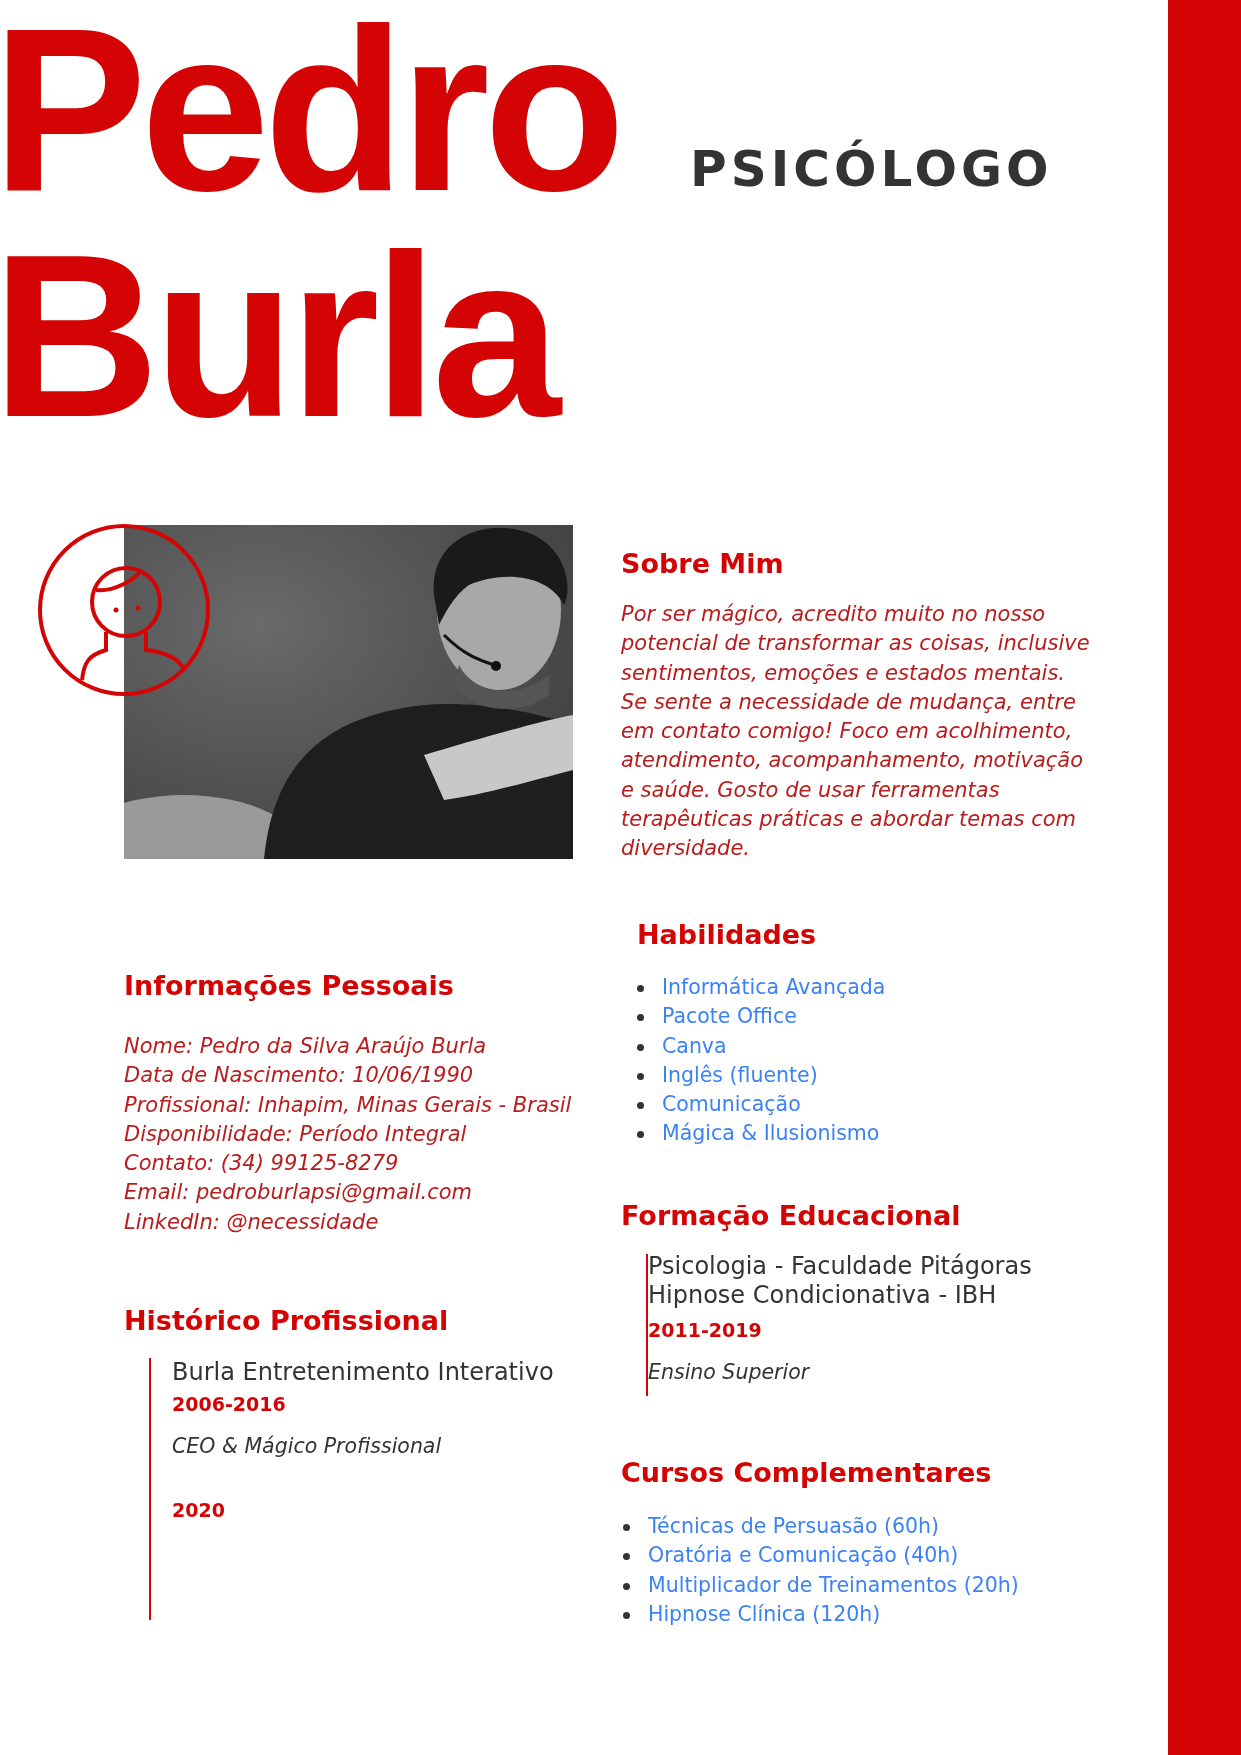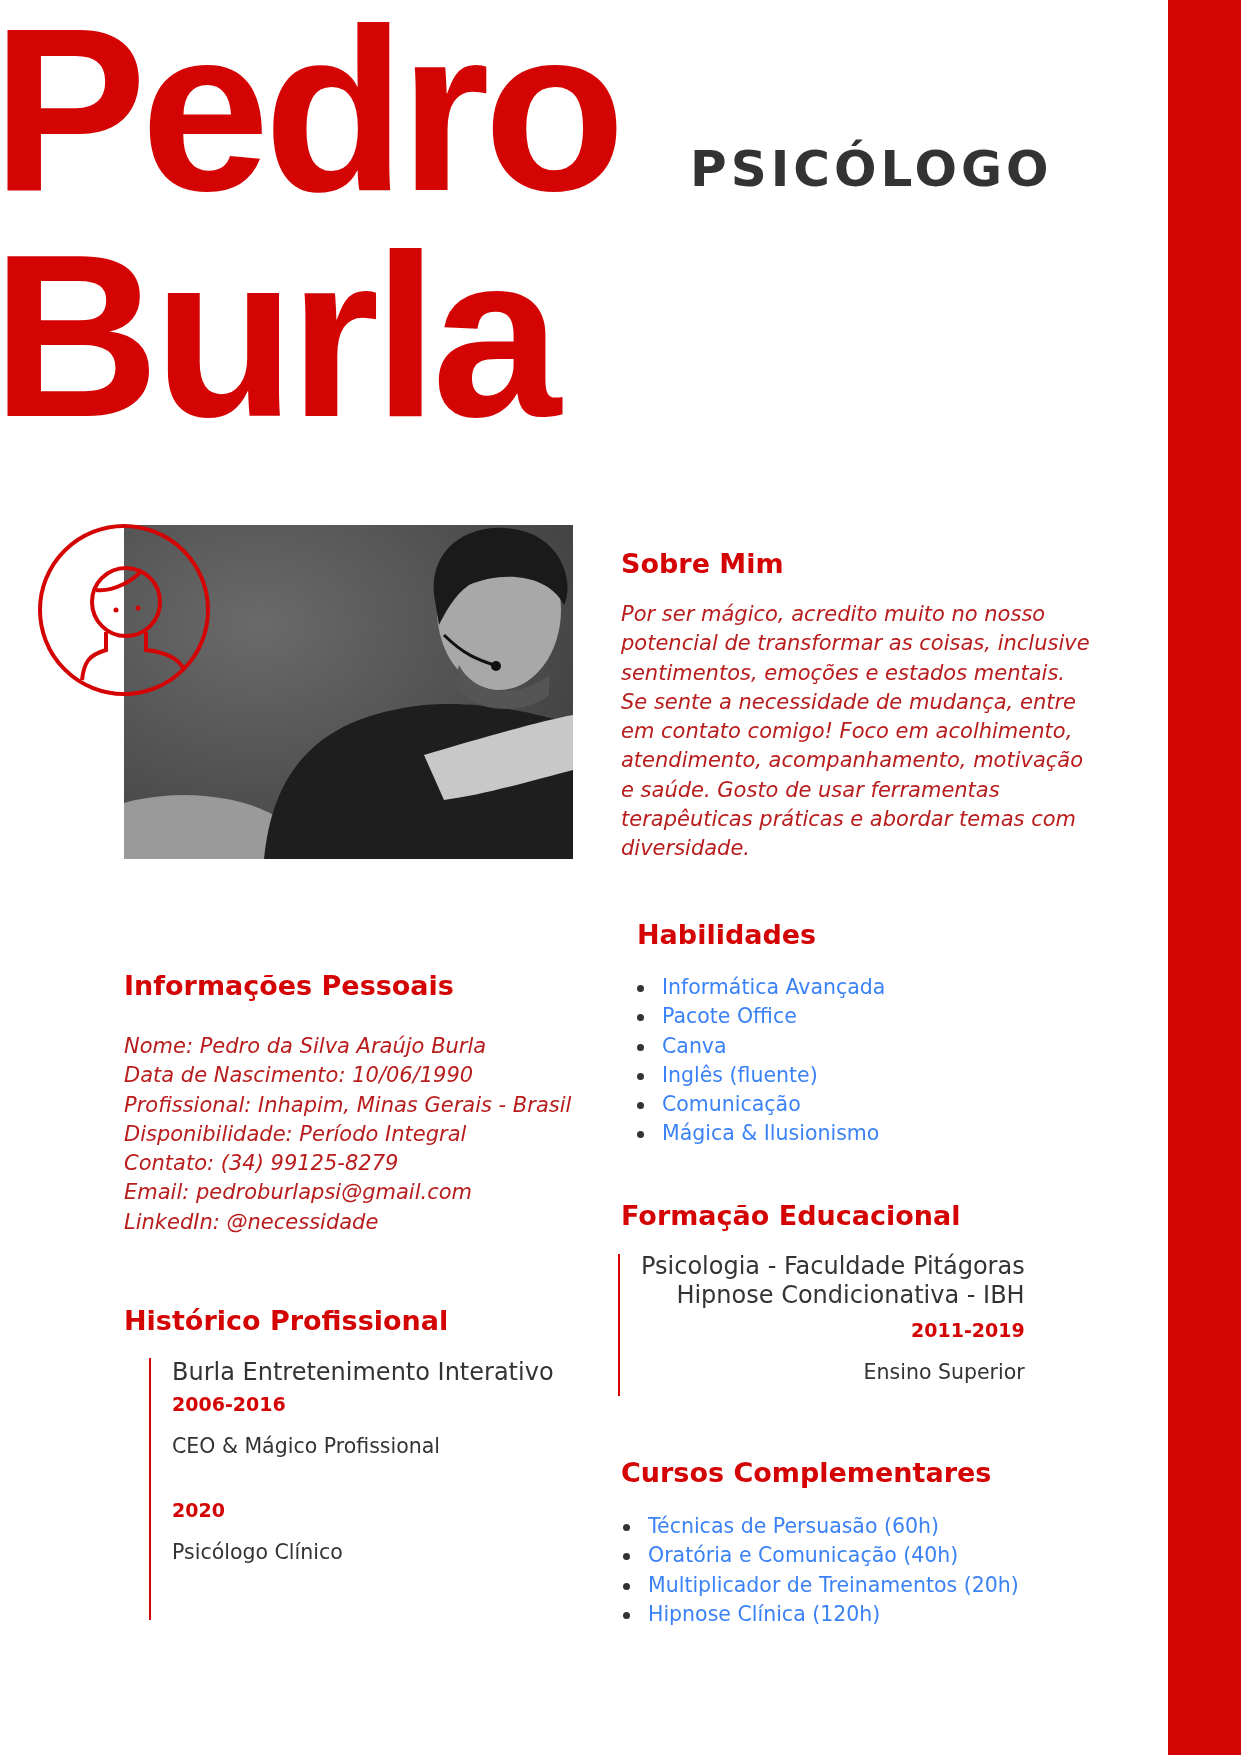--- a/index.html
+++ b/index.html
@@ -26,21 +26,21 @@
   .info { left:124px; top:1032px; width:480px; }
   .info div { white-space:nowrap; }
 
   ul.bullets { position:absolute; margin:0; padding:0; list-style:none; font-size:20.5px; line-height:29.3px; color:#3b82f6; }
   ul.bullets li { position:relative; padding-left:28px; white-space:nowrap; }
   ul.bullets li::before { content:""; position:absolute; left:3px; top:12px; width:7px; height:7px; border-radius:50%; background:#333333; }
 
   .timeline { position:absolute; border-left:2px solid #d40404; }
   .tl-title { font-size:24px; color:#333333; line-height:29px; white-space:nowrap; }
   .tl-date { font-size:19px; color:#d40404; font-weight:bold; line-height:28px; white-space:nowrap; }
-  .tl-sub { font-size:20.5px; color:#333333; line-height:28px; white-space:nowrap; }
+  .tl-sub { font-size:20.5px; color:#333333; line-height:28px; white-space:nowrap;font-style:italic; }
 </style>
 </head>
 <body>
 
 <div class="red-bar"></div>
 
 <div class="name-line name-first">Pedro</div>
 <div class="name-line name-last">Burla</div>
 <div class="role">PSICÓLOGO</div>
 
@@ -94,37 +94,36 @@
   <div>Nome: Pedro da Silva Araújo Burla</div>
   <div>Data de Nascimento: 10/06/1990</div>
   <div>Profissional: Inhapim, Minas Gerais - Brasil</div>
   <div>Disponibilidade: Período Integral</div>
   <div>Contato: (34) 99125-8279</div>
   <div>Email: pedroburlapsi@gmail.com</div>
   <div>LinkedIn: @necessidade</div>
 </div>
 
 <h2 class="section-title" style="left:621px; top:1200px;">Formação Educacional</h2>
-<div class="timeline" style="left:618px; top:1254px; height:142px; padding-left:21px;text-align:right;">
+<div class="timeline" style="left:646px; top:1254px; height:142px; ">
   <div class="tl-title" style="margin-top:-2px;">Psicologia - Faculdade Pitágoras</div>
   <div class="tl-title">Hipnose Condicionativa - IBH</div>
   <div class="tl-date" style="margin-top:6px;">2011-2019</div>
   <div class="tl-sub" style="margin-top:14px;">Ensino Superior</div>
 </div>
 
 <h2 class="section-title" style="left:124px; top:1305px;">Histórico Profissional</h2>
 <div class="timeline" style="left:149px; top:1358px; height:262px; padding-left:21px;">
   <div>
     <div class="tl-title">Burla Entretenimento Interativo</div>
     <div class="tl-date" style="margin-top:3px;">2006-2016</div>
     <div class="tl-sub" style="margin-top:14px;">CEO &amp; Mágico Profissional</div>
   </div>
   <div style="margin-top:36px;">
     <div class="tl-date" style="margin-top:3px;">2020</div>
-    <div class="tl-sub" style="margin-top:14px;">Psicólogo Clínico</div>
   </div>
 </div>
 
 <h2 class="section-title" style="left:621px; top:1457px;">Cursos Complementares</h2>
 <ul class="bullets" style="left:620px; top:1512px;">
   <li>Técnicas de Persuasão (60h)</li>
   <li>Oratória e Comunicação (40h)</li>
   <li>Multiplicador de Treinamentos (20h)</li>
   <li>Hipnose Clínica (120h)</li>
 </ul>

